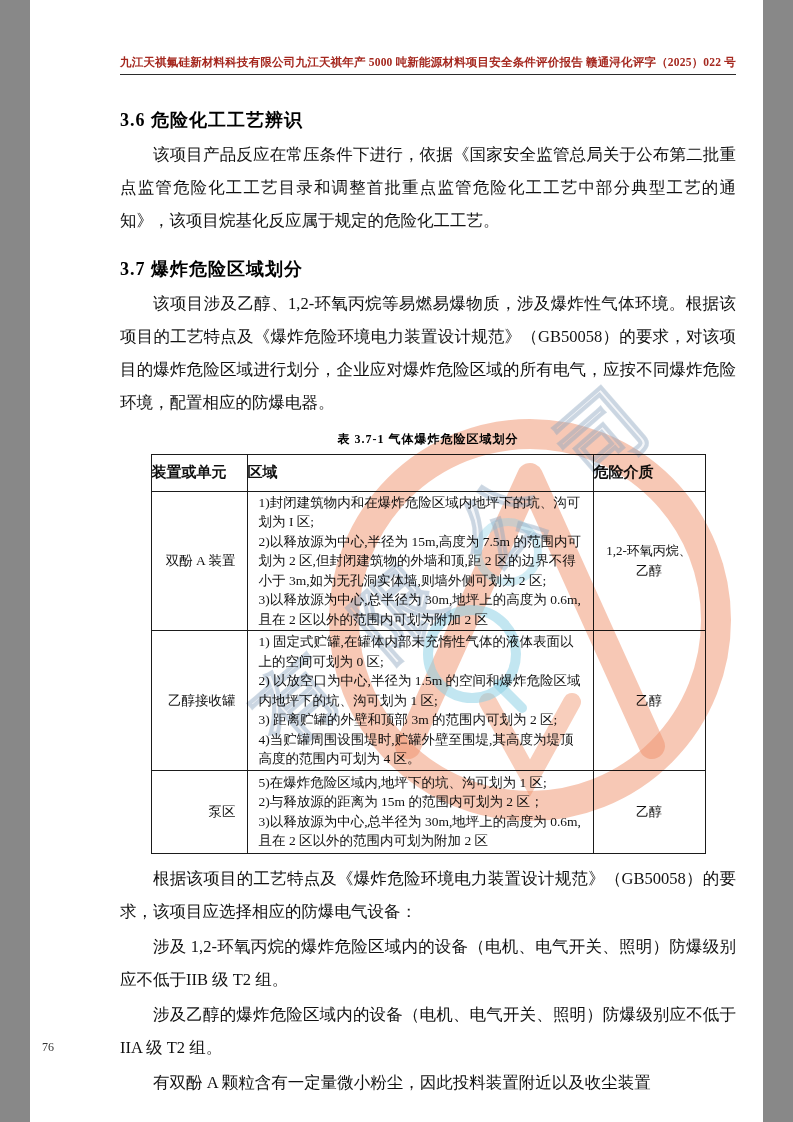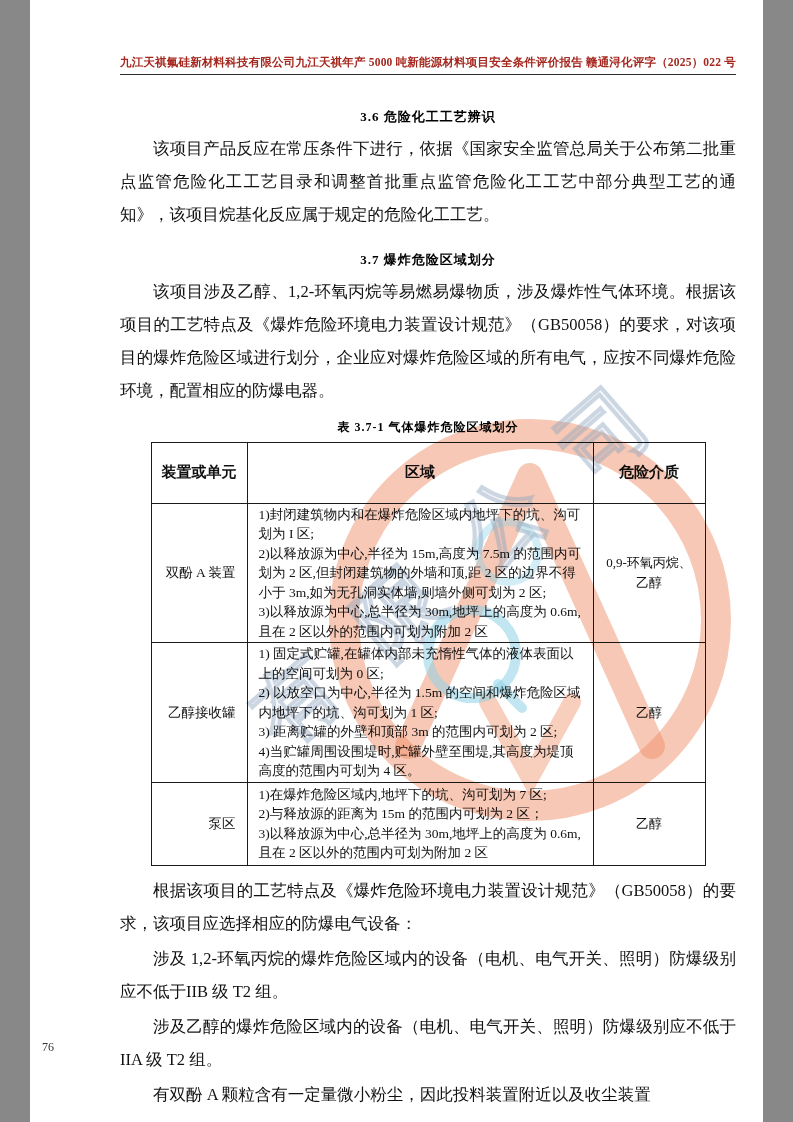--- a/index.html
+++ b/index.html
@@ -18,43 +18,43 @@
     display:flex;justify-content:space-between;align-items:flex-end;
     font-size:11.5px;font-weight:bold;
     color:var(--header-color,#a5281f);
     border-bottom:1.6px solid #2b2b2b;
     padding-bottom:4px;
     letter-spacing:0.2px;
   }
   
   .content{position:absolute;left:90px;top:88px;width:616px;}
   h2.sec{
-    font-size:13px;font-weight:bold;color:#000;
-    margin:20px 0 6px 0;letter-spacing:1px;text-align:center;
+    font-size:18px;font-weight:bold;color:#000;
+    margin:20px 0 6px 0;letter-spacing:1px;
   }
   p.body{
     font-size:16.5px;line-height:33px;text-align:justify;
     text-indent:2em;margin:0 0 2px 0;color:#111;
   }
   
   .tbl-caption{
     text-align:center;font-size:12px;font-weight:bold;color:#000;
     margin:12px 0 6px 0;letter-spacing:1px;
   }
   table.zones{
     border-collapse:collapse;table-layout:fixed;
     width:554px;margin:0 auto;
     font-size:13.5px;line-height:19.5px;color:#111;
   }
   table.zones th,table.zones td{
     border:1.4px solid #1b1b1b;
     padding:1px 11px;
     vertical-align:middle;
   }
-  table.zones th{font-size:15px;font-weight:bold;text-align:center;padding:20px 0;}
+  table.zones th{font-size:15px;font-weight:bold;text-align:left;padding:8px 0;}
   col.c-unit{width:96px;}
   col.c-zone{width:346px;}
   col.c-media{width:112px;}
   td.unit{text-align:right;}
   td.zone{vertical-align:top;text-align:left;}
   td.media{text-align:center;font-size:13px;padding:1px 1px;}
   td.zone .zl{display:block;}
   tr.r1 td{height:131px;}
   tr.r2 td{height:131px;}
   tr.r3 td{height:80px;}
@@ -112,36 +112,36 @@
         <th>区域</th>
         <th>危险介质</th>
       </tr>
       <tr class="r1">
         <td class="unit">双酚 A 装置</td>
         <td class="zone">
           <span class="zl">1)封闭建筑物内和在爆炸危险区域内地坪下的坑、沟可划为 I 区;</span>
           <span class="zl">2)以释放源为中心,半径为 15m,高度为 7.5m 的范围内可划为 2 区,但封闭建筑物的外墙和顶,距 2 区的边界不得小于 3m,如为无孔洞实体墙,则墙外侧可划为 2 区;</span>
           <span class="zl">3)以释放源为中心,总半径为 30m,地坪上的高度为 0.6m,且在 2 区以外的范围内可划为附加 2 区</span>
         </td>
-        <td class="media">0,9-环氧丙烷、乙醇</td>
+        <td class="media">1,2-环氧丙烷、乙醇</td>
       </tr>
       <tr class="r2">
         <td class="unit">乙醇接收罐</td>
         <td class="zone">
           <span class="zl">1) 固定式贮罐,在罐体内部未充惰性气体的液体表面以上的空间可划为 0 区;</span>
           <span class="zl">2) 以放空口为中心,半径为 1.5m 的空间和爆炸危险区域内地坪下的坑、沟可划为 1 区;</span>
           <span class="zl">3) 距离贮罐的外壁和顶部 3m 的范围内可划为 2 区;</span>
           <span class="zl">4)当贮罐周围设围堤时,贮罐外壁至围堤,其高度为堤顶高度的范围内可划为 4 区。</span>
         </td>
         <td class="media">乙醇</td>
       </tr>
       <tr class="r3">
         <td class="unit">泵区</td>
         <td class="zone">
-          <span class="zl">1)在爆炸危险区域内,地坪下的坑、沟可划为 7 区;</span>
+          <span class="zl">5)在爆炸危险区域内,地坪下的坑、沟可划为 1 区;</span>
           <span class="zl">2)与释放源的距离为 15m 的范围内可划为 2 区；</span>
           <span class="zl">3)以释放源为中心,总半径为 30m,地坪上的高度为 0.6m,且在 2 区以外的范围内可划为附加 2 区</span>
         </td>
         <td class="media">乙醇</td>
       </tr>
     </tbody>
       </table>
 
     <p class="body" style="margin-top:8px;">根据该项目的工艺特点及《爆炸危险环境电力装置设计规范》（GB50058）的要求，该项目应选择相应的防爆电气设备：</p>
     <p class="body">涉及 1,2-环氧丙烷的爆炸危险区域内的设备（电机、电气开关、照明）防爆级别应不低于IIB 级 T2 组。</p>

